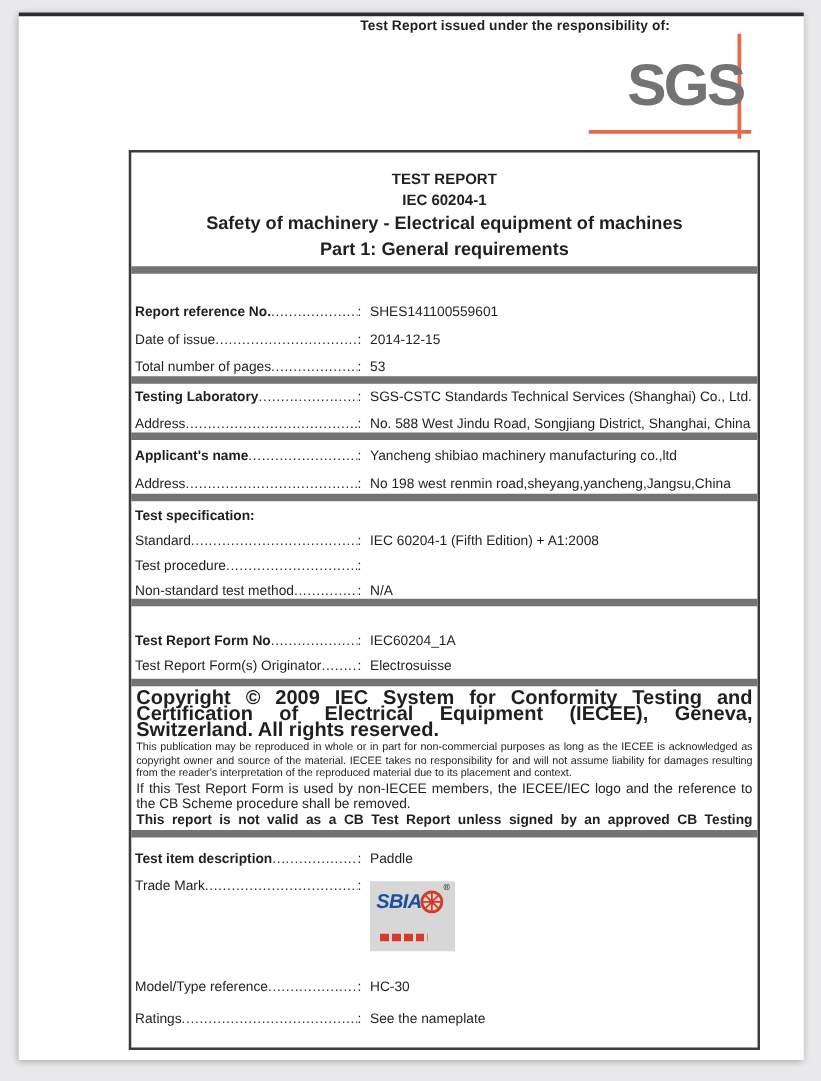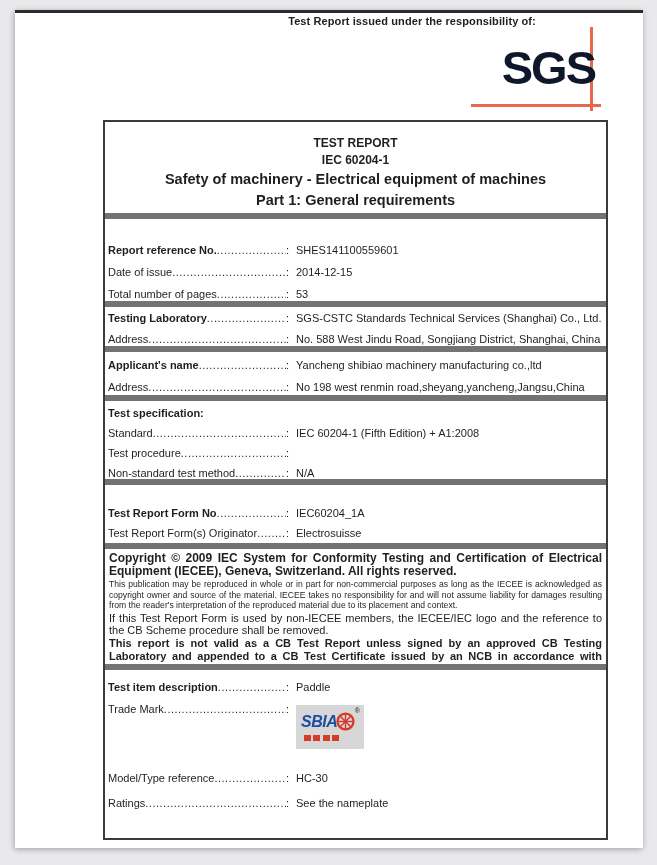--- a/index.html
+++ b/index.html
@@ -20,21 +20,21 @@
   .header-note {
     position:absolute; top:2px; left:16px; right:0;
     text-align:center; padding-left:150px;
     font-size:11px; font-weight:bold; letter-spacing:.1px;
   }
   
   .sgs-wrap { position:absolute; top:30px; right:34px; width:124px; height:66px; }
   .sgs-text {
     position:absolute; right:14px; top:-8px;
     font-size:47px; font-weight:bold; letter-spacing:-2px;
-    color:#0f172a; line-height:66px;
+    color:#737373; line-height:66px;
   }
   .sgs-hline { position:absolute; left:-14px; width:130px; bottom:2px; height:3px; background:#e8684a; }
   .sgs-vline { position:absolute; right:16px; top:-16px; height:84px; width:3px; background:#e8684a; }
 
   
   .rtable {
     position:absolute; left:88px; top:107px; width:505px; height:720px;
     border:2px solid #3b3b3d;
   }
   .sec { border-bottom:6px solid #737373; overflow:hidden; }
@@ -57,33 +57,33 @@
   .sec-d .row, .sec-e .row { line-height:20px; }
   .lw { display:flex; width:181px; flex:none; }
   .lbl { white-space:nowrap; }
   .b { font-weight:bold;text-align:right; }
   .dots { flex:1; overflow:hidden; white-space:nowrap; color:#2a2a2a; }
   .dots::after { content:"........................................................................................"; letter-spacing:.5px; }
   .colon::after { content:":"; }
   .val { flex:1; padding-left:7px; white-space:nowrap; overflow:hidden; }
 
   
-  .cp-head { font-size:12px; font-weight:bold; line-height:13px; text-align:justify; }
+  .cp-head { font-size:16px; font-weight:bold; line-height:13px; text-align:justify; }
   .cp-small { font-size:8.6px; line-height:10.6px; text-align:justify; margin-top:1px; }
   .cp-note { font-size:11px; line-height:12px; text-align:justify; margin-top:1px; }
   .cp-valid { font-size:11px; font-weight:bold; line-height:13px; text-align:justify; margin-top:1px; }
 
   
   .g-row { margin-bottom:0; }
   .g-gap { margin-bottom:3px; }
   .tm-row { align-items:flex-start; margin-bottom:18px; }
 
   
   .tm-box {
-    position:relative; width:68px; height:44px; margin-top:7px; margin-left:7px;
+    position:relative; width:68px; height:56px; margin-top:7px; margin-left:7px;
     background:#d7d7d7;
   }
   .sbia-text {
     position:absolute; left:5px; top:9px;
     color:#1d4fa0; font-weight:bold; font-style:italic;
     font-size:16px; line-height:16px; letter-spacing:-.5px;
   }
   .sbia-reg { position:absolute; top:2px; right:4px; font-size:7px; line-height:7px; color:#222; }
   .sbia-wheel { position:absolute; right:9px; top:7px; width:19px; height:19px; }
   .sbia-strip {

